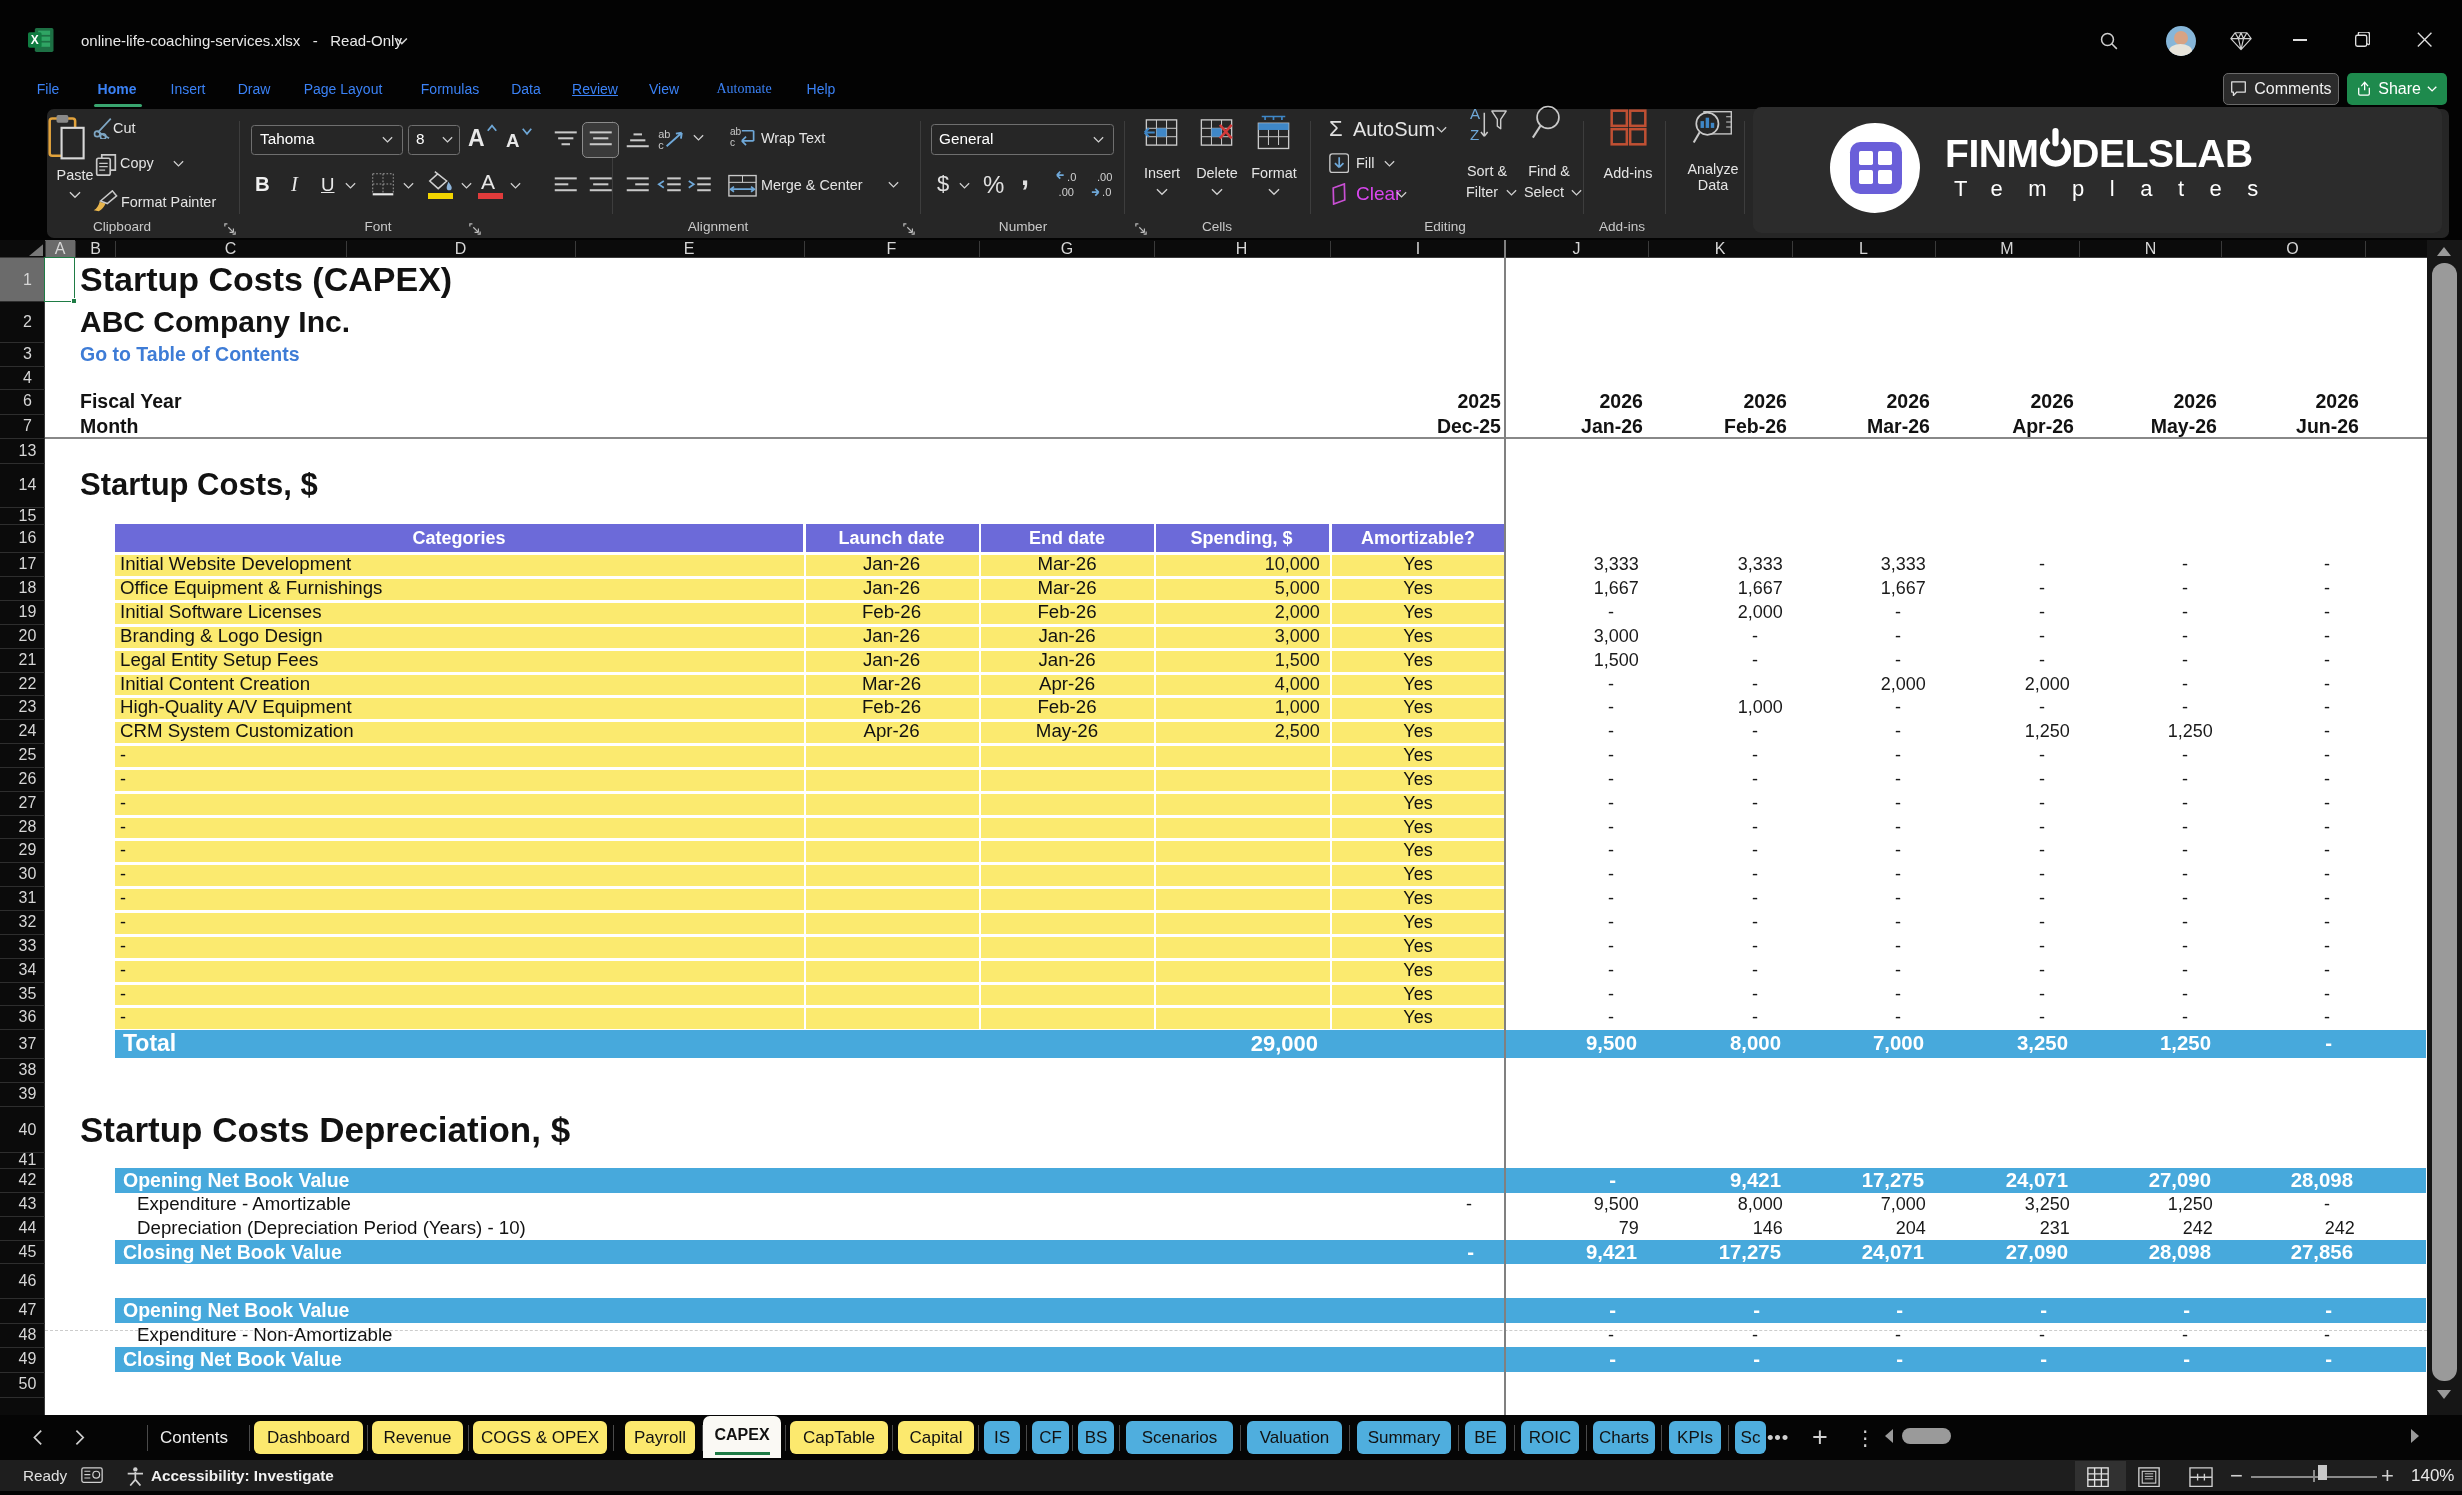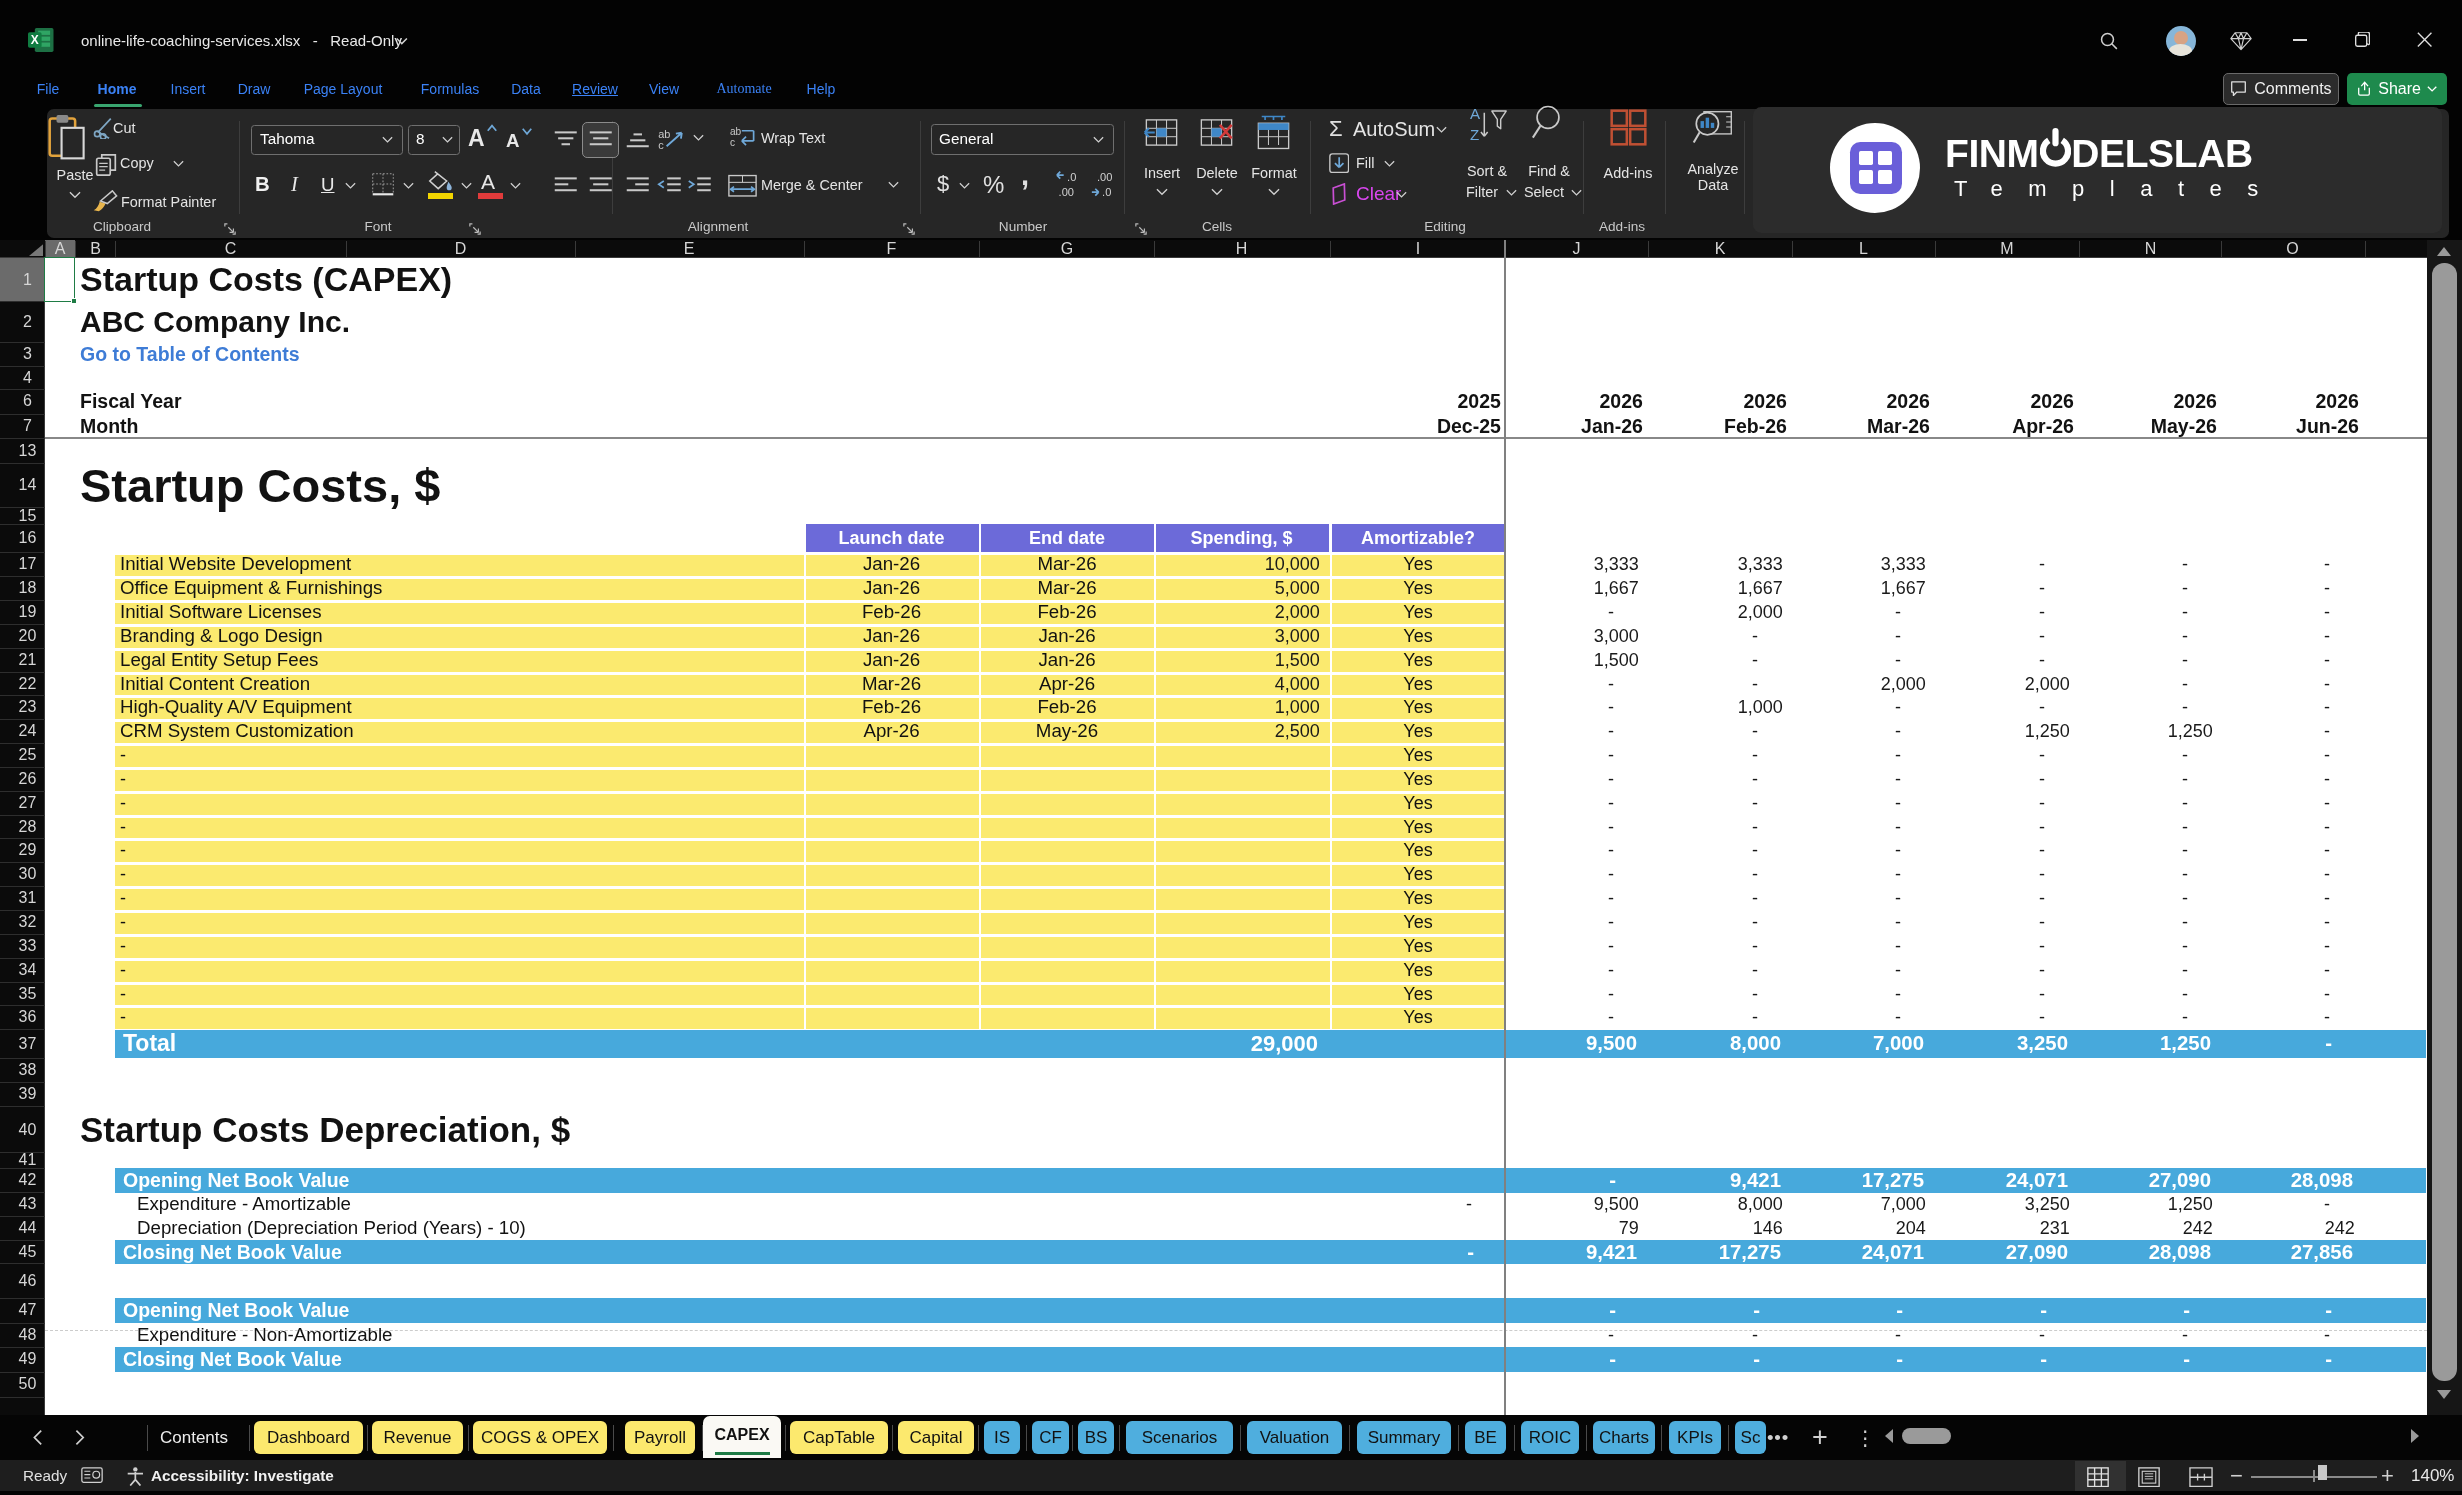--- a/index.html
+++ b/index.html
@@ -540,21 +540,22 @@
 <div class="c rt bold" style="left:2079px;top:389px;width:143px;height:24.6px;font-size:19.5px;color:#121212;padding-right:5.1px">2026</div>
 <div class="c rt bold" style="left:2221px;top:389px;width:143px;height:24.6px;font-size:19.5px;color:#121212;padding-right:5.1px">2026</div>
 <div class="c rt bold" style="left:1330px;top:414px;width:176px;height:24px;font-size:19.5px;color:#121212;padding-right:5.1px">Dec-25</div>
 <div class="c rt bold" style="left:1505px;top:414px;width:143px;height:24px;font-size:19.5px;color:#121212;padding-right:5.1px">Jan-26</div>
 <div class="c rt bold" style="left:1648px;top:414px;width:144px;height:24px;font-size:19.5px;color:#121212;padding-right:5.1px">Feb-26</div>
 <div class="c rt bold" style="left:1792px;top:414px;width:143px;height:24px;font-size:19.5px;color:#121212;padding-right:5.1px">Mar-26</div>
 <div class="c rt bold" style="left:1935px;top:414px;width:144px;height:24px;font-size:19.5px;color:#121212;padding-right:5.1px">Apr-26</div>
 <div class="c rt bold" style="left:2079px;top:414px;width:143px;height:24px;font-size:19.5px;color:#121212;padding-right:5.1px">May-26</div>
 <div class="c rt bold" style="left:2221px;top:414px;width:143px;height:24px;font-size:19.5px;color:#121212;padding-right:5.1px">Jun-26</div>
 <div style="position:absolute;left:45px;top:437px;width:2382px;height:1.7px;background:#888"></div>
-<div class="c" style="left:80px;top:463px;height:44px;font-size:47px;font-weight:bold;color:#121212">Startup Costs, $</div>
+<div class="c" style="left:80px;top:463px;height:44px;font-size:31px;font-weight:bold;color:#121212">Startup Costs, $</div>
+<div class="c ctr" style="left:115px;top:524px;width:688px;height:28px;background:#6C6AD9;font-size:18px;font-weight:bold;color:#fff">Categories</div>
 <div class="c ctr" style="left:804px;top:524px;width:175px;height:28px;background:#6C6AD9;font-size:18px;font-weight:bold;color:#fff">Launch date</div>
 <div class="c ctr" style="left:979px;top:524px;width:176px;height:28px;background:#6C6AD9;font-size:18px;font-weight:bold;color:#fff">End date</div>
 <div class="c ctr" style="left:1154px;top:524px;width:175px;height:28px;background:#6C6AD9;font-size:18px;font-weight:bold;color:#fff">Spending, $</div>
 <div class="c ctr" style="left:1330px;top:524px;width:176px;height:28px;background:#6C6AD9;font-size:18px;font-weight:bold;color:#fff">Amortizable?</div>
 <div style="position:absolute;left:115px;top:552px;width:1390px;height:477px;background:#FBEA6F"></div>
 <div style="position:absolute;left:115px;top:552px;width:1390px;height:2.5px;background:#fff"></div>
 <div style="position:absolute;left:115px;top:576px;width:1390px;height:2.5px;background:#fff"></div>
 <div style="position:absolute;left:115px;top:600px;width:1390px;height:2.5px;background:#fff"></div>
 <div style="position:absolute;left:115px;top:624px;width:1390px;height:2.5px;background:#fff"></div>
 <div style="position:absolute;left:115px;top:648px;width:1390px;height:2.5px;background:#fff"></div>

